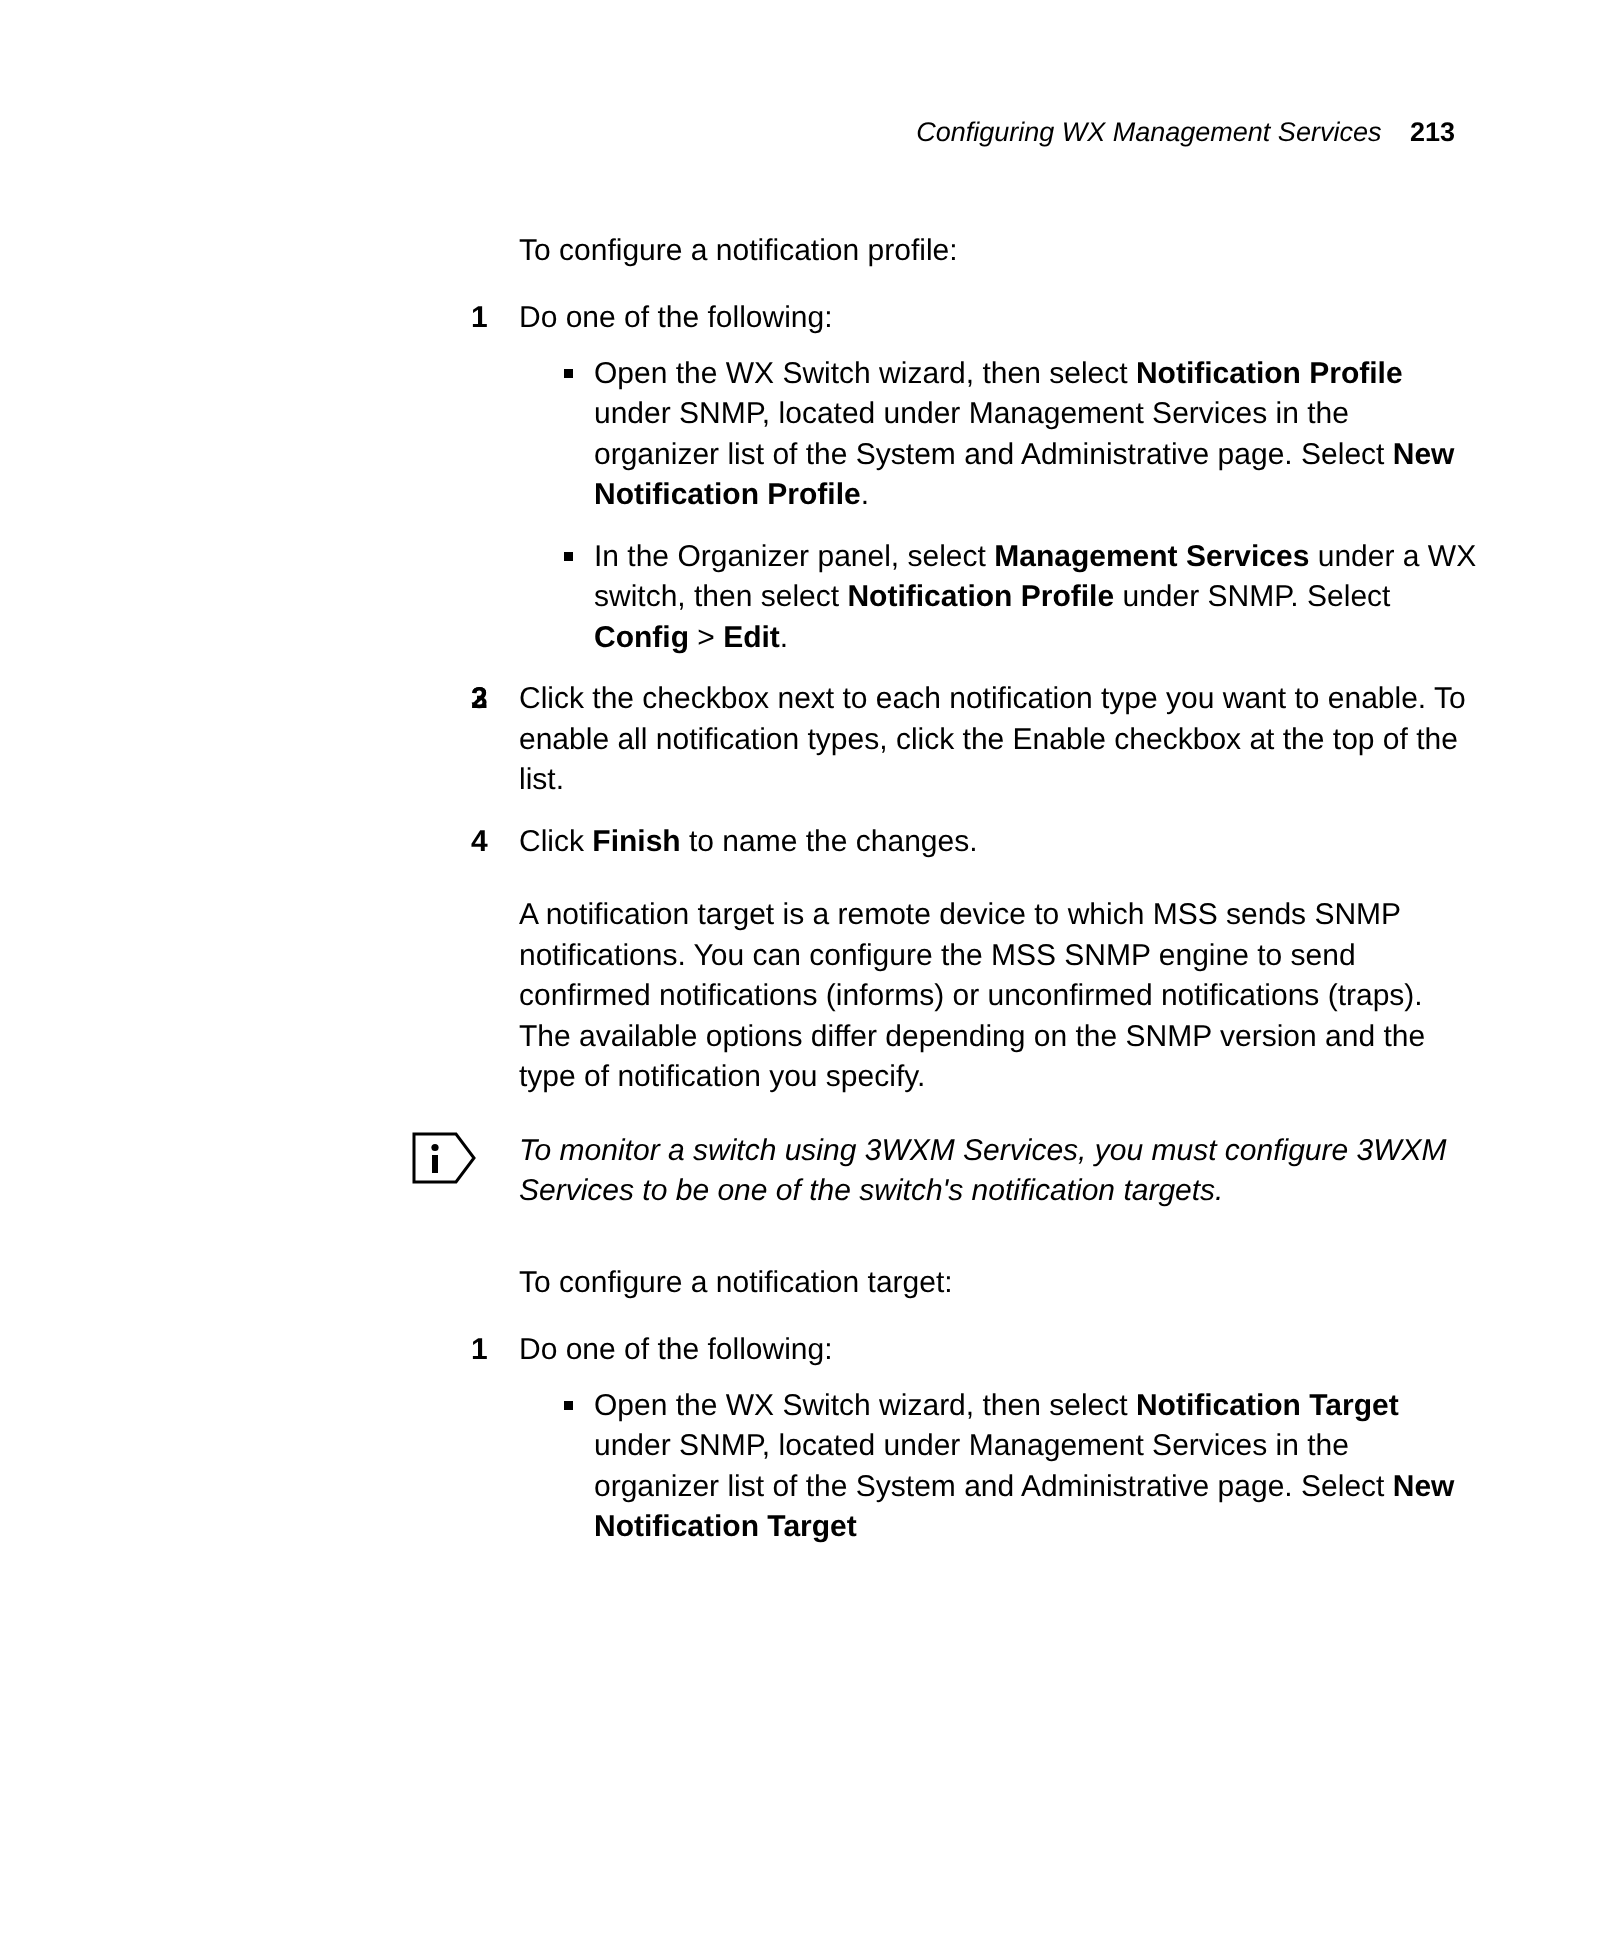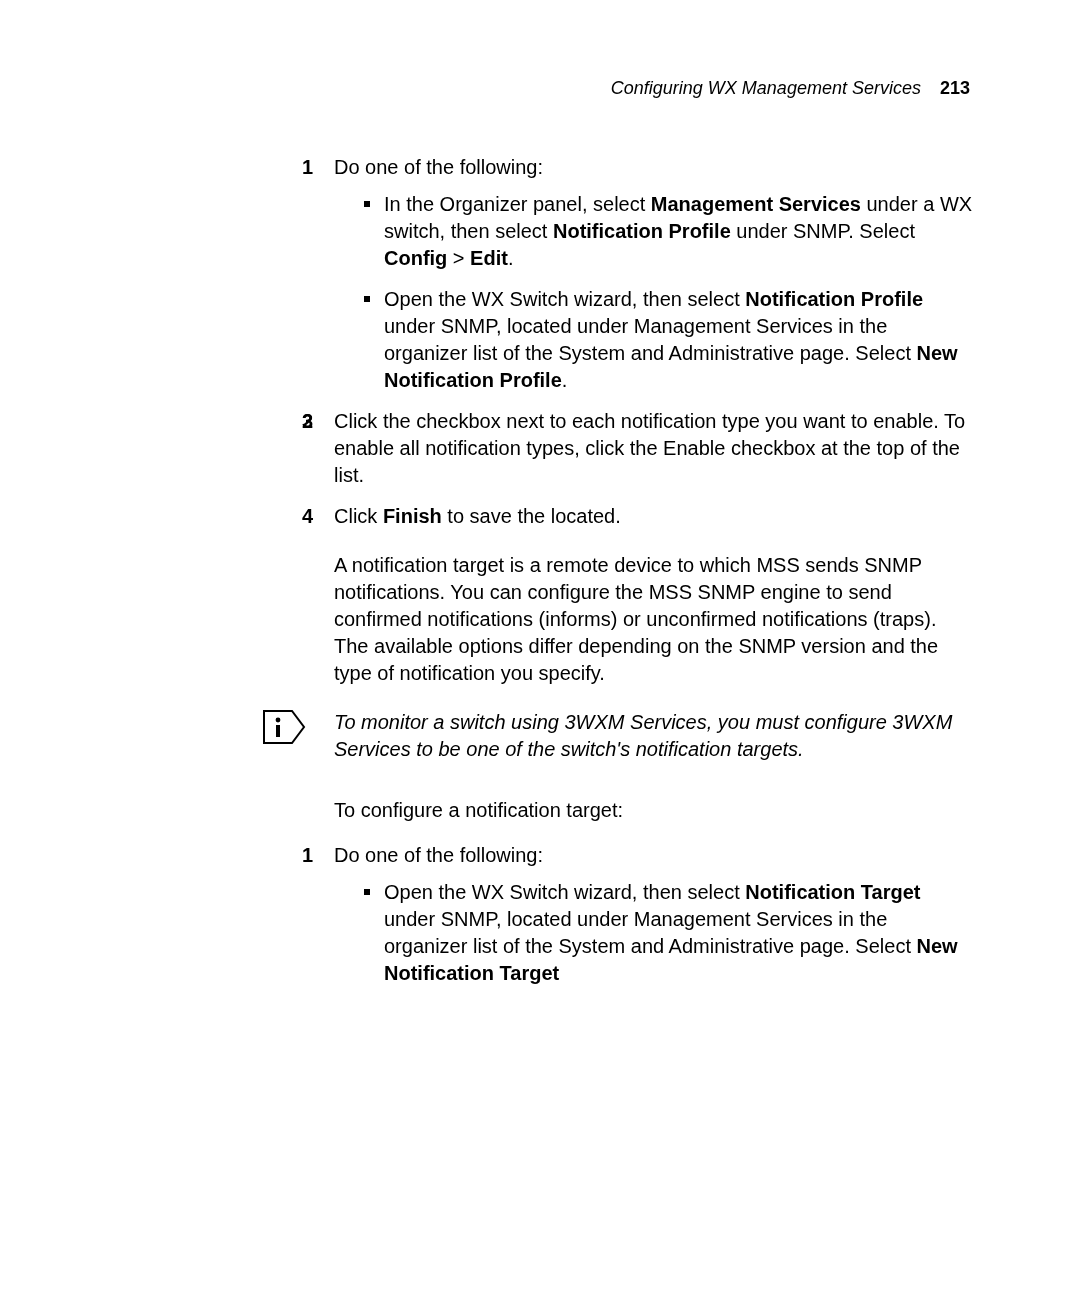--- a/index.html
+++ b/index.html
@@ -9,21 +9,21 @@
     height: 1296px;
     background: #ffffff;
     font-family: "Helvetica Neue", Helvetica, Arial, sans-serif;
     color: #000;
   }
   .page {
     position: relative;
     width: 1080px;
     height: 996px;
     box-sizing: border-box;
-    padding: 78px 110px 60px 4px;
+    padding: 78px 110px 60px 16px;
   }
   .running-header {
     position: absolute;
     top: 78px;
     right: 110px;
     font-style: italic;
     font-size: 18px;
     color: #000;
   }
   .running-header .pagenum {
@@ -104,44 +104,45 @@
 
 <div class="page">
 
   <div class="running-header">
     <span>Configuring WX Management Services</span>
     <span class="pagenum">213</span>
   </div>
 
   <div class="content">
 
+    <p class="lead">To configure a notification profile:</p>
 
     <ol class="steps">
       <li>
         <span class="num">1</span>
         <span>Do one of the following:</span>
         <ul class="bullets">
           <li>
-            <span>In the Organizer panel, select </span><span class="bold">Management Services</span><span> under a WX switch, then select </span><span class="bold">Notification Profile</span><span> under SNMP. Select </span><span class="bold">Config</span><span> &gt; </span><span class="bold">Edit</span><span>.</span>
+            <span>Open the WX Switch wizard, then select </span><span class="bold">Notification Profile</span><span> under SNMP, located under Management Services in the organizer list of the System and Administrative page. Select </span><span class="bold">New Notification Profile</span><span>.</span>
           </li>
           <li>
-            <span>Open the WX Switch wizard, then select </span><span class="bold">Notification Profile</span><span> under SNMP, located under Management Services in the organizer list of the System and Administrative page. Select </span><span class="bold">New Notification Profile</span><span>.</span>
+            <span>In the Organizer panel, select </span><span class="bold">Management Services</span><span> under a WX switch, then select </span><span class="bold">Notification Profile</span><span> under SNMP. Select </span><span class="bold">Config</span><span> &gt; </span><span class="bold">Edit</span><span>.</span>
           </li>
         </ul>
       </li>
       <li>
         <span class="num">2</span>
       </li>
       <li>
         <span class="num">3</span>
         <span>Click the checkbox next to each notification type you want to enable. To enable all notification types, click the Enable checkbox at the top of the list.</span>
       </li>
       <li>
         <span class="num">4</span>
-        <span>Click </span><span class="bold">Finish</span><span> to save the located.</span>
+        <span>Click </span><span class="bold">Finish</span><span> to name the changes.</span>
       </li>
     </ol>
 
     <p class="body">A notification target is a remote device to which MSS sends SNMP notifications. You can configure the MSS SNMP engine to send confirmed notifications (informs) or unconfirmed notifications (traps). The available options differ depending on the SNMP version and the type of notification you specify.</p>
 
     <div class="note-row">
       <span class="info-icon">
         <svg width="44" height="36" viewBox="0 0 44 36">
           <polygon points="2,2 30,2 42,18 30,34 2,34" fill="none" stroke="#000" stroke-width="2"></polygon>
           <circle cx="16" cy="11" r="2.4" fill="#000"></circle>

